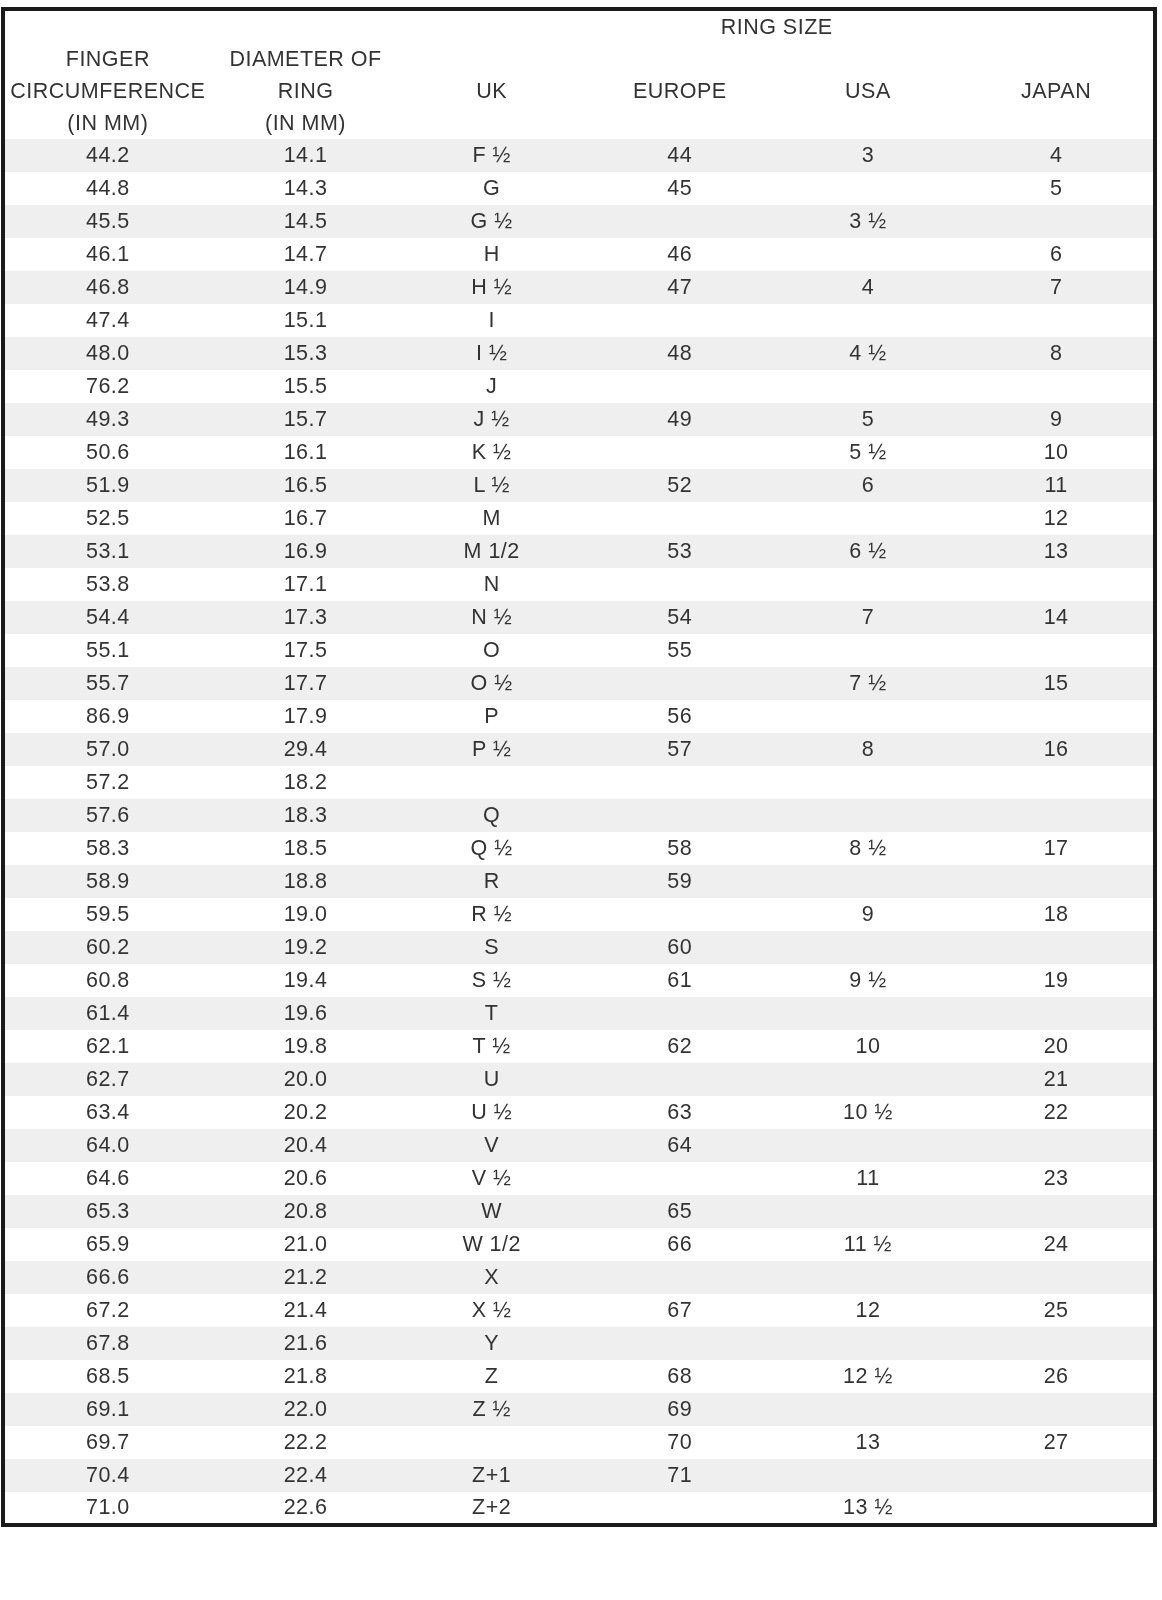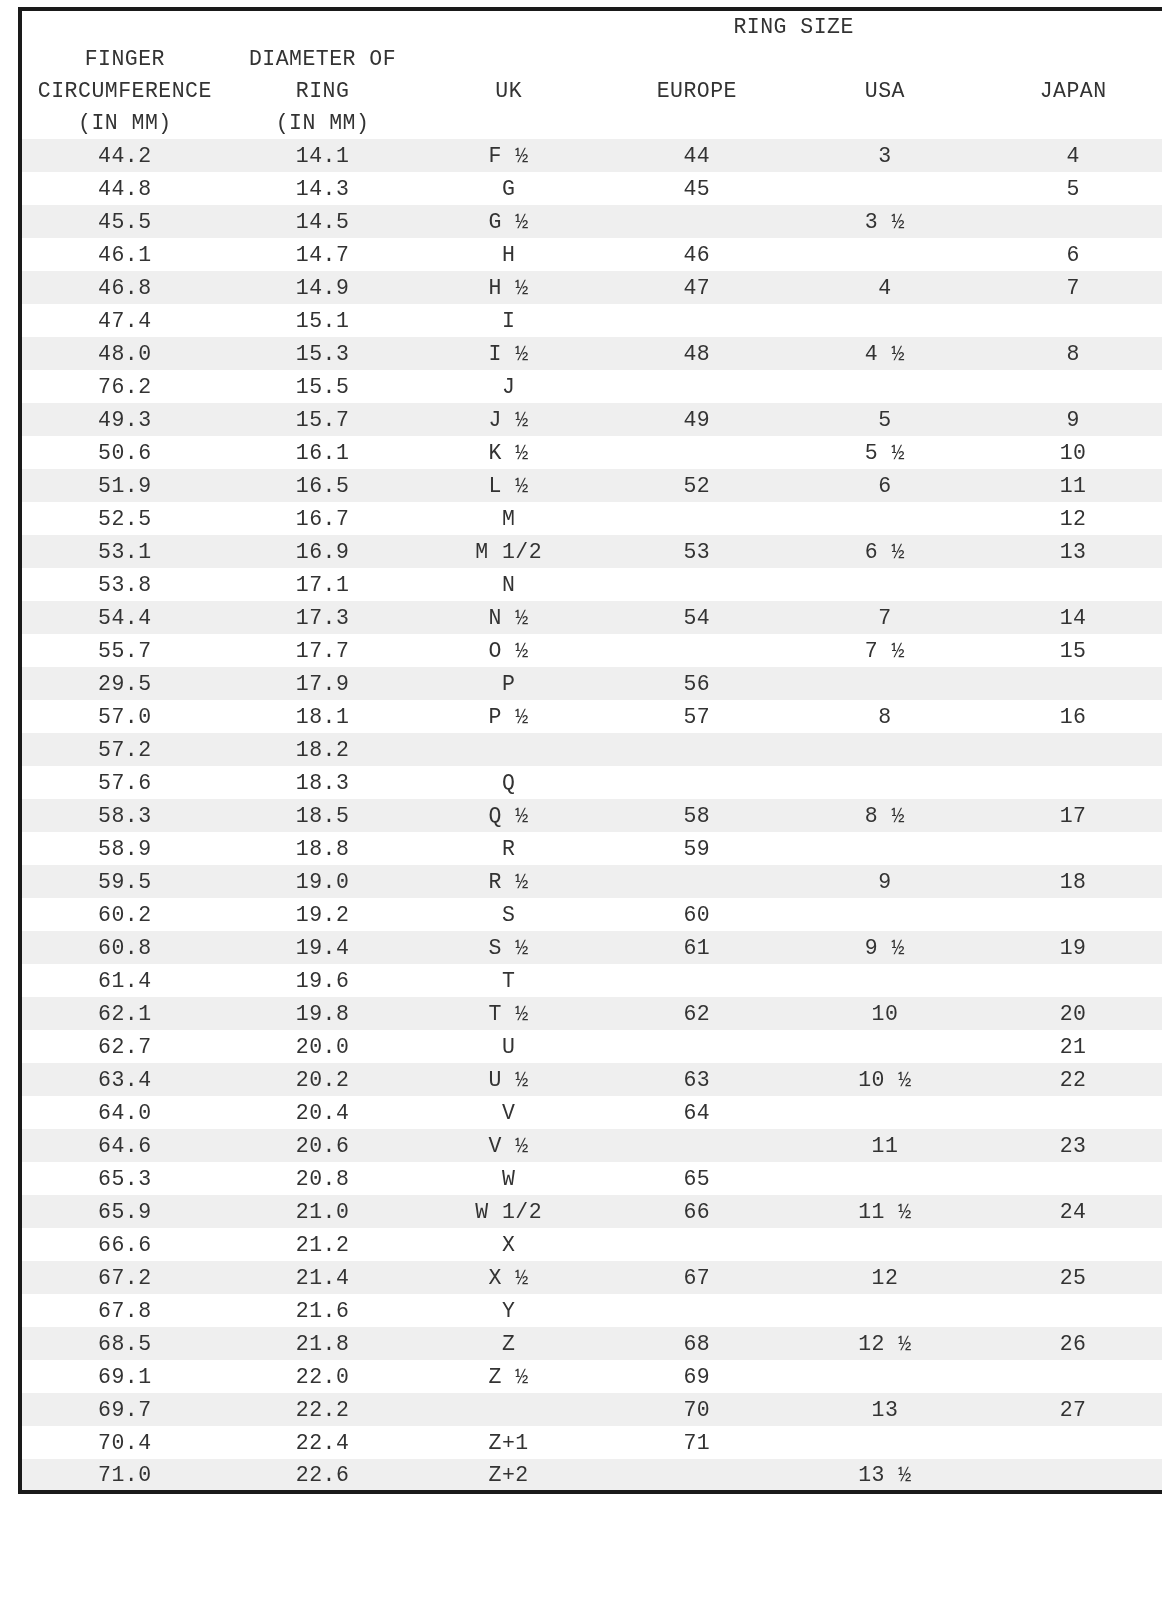--- a/index.html
+++ b/index.html
@@ -9,22 +9,21 @@
   }
   * { box-sizing: border-box; }
   html, body {
     margin: 0; padding: 0;
     width: 1162px; height: 1600px;
     background: #ffffff;
     font-family: "Liberation Sans", sans-serif;
     color: var(--text);
   }
   .page {
-    padding: 7px 0 0 18px;
-    font-family: Liberation Mono, monospace;
+    padding: 7px 0 0 1px;
   }
   table.ring-table {
     border-collapse: collapse;
     border: 4px solid var(--border);
     table-layout: fixed;
     width: 1156px;
     letter-spacing: 0.03em;
   }
   thead th {
     font-weight: 400;
@@ -209,38 +208,46 @@
         </tr>
         <tr>
           <td>54.4</td>
           <td>17.3</td>
           <td>N ½</td>
           <td>54</td>
           <td>7</td>
           <td>14</td>
         </tr>
         <tr>
+          <td>55.1</td>
+          <td>17.5</td>
+          <td>O</td>
+          <td>55</td>
+          <td></td>
+          <td></td>
+        </tr>
+        <tr>
           <td>55.7</td>
           <td>17.7</td>
           <td>O ½</td>
           <td></td>
           <td>7 ½</td>
           <td>15</td>
         </tr>
         <tr>
-          <td>29.5</td>
+          <td>86.9</td>
           <td>17.9</td>
           <td>P</td>
           <td>56</td>
           <td></td>
           <td></td>
         </tr>
         <tr>
           <td>57.0</td>
-          <td>18.1</td>
+          <td>29.4</td>
           <td>P ½</td>
           <td>57</td>
           <td>8</td>
           <td>16</td>
         </tr>
         <tr>
           <td>57.2</td>
           <td>18.2</td>
           <td></td>
           <td></td>

